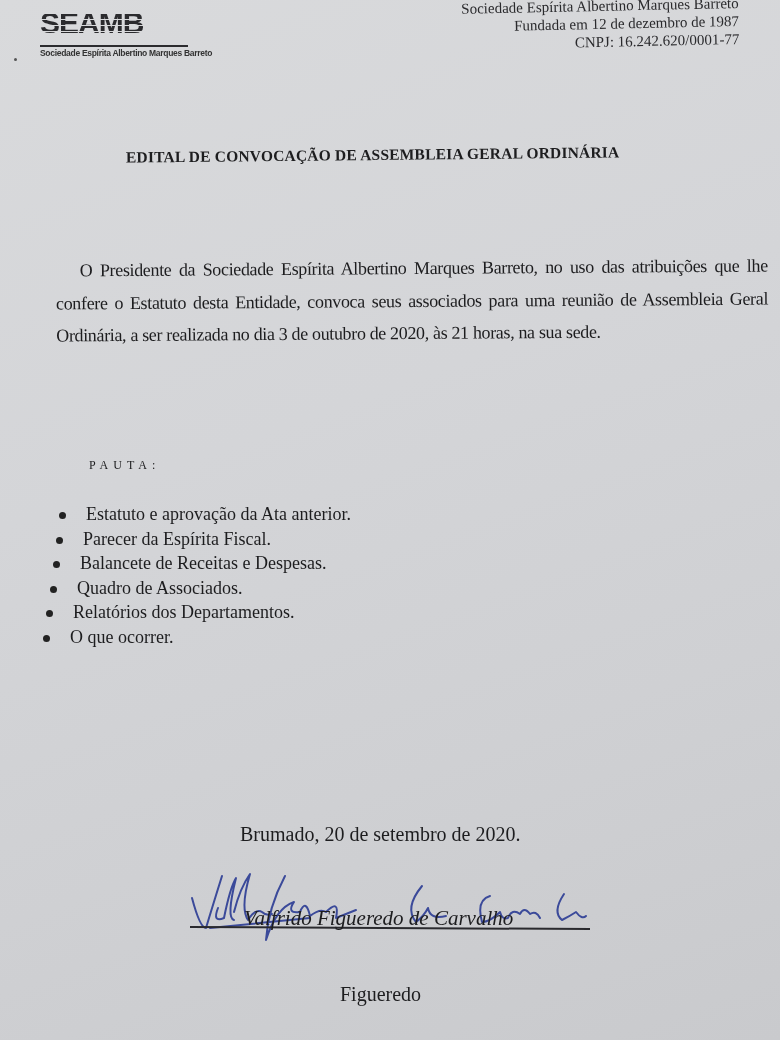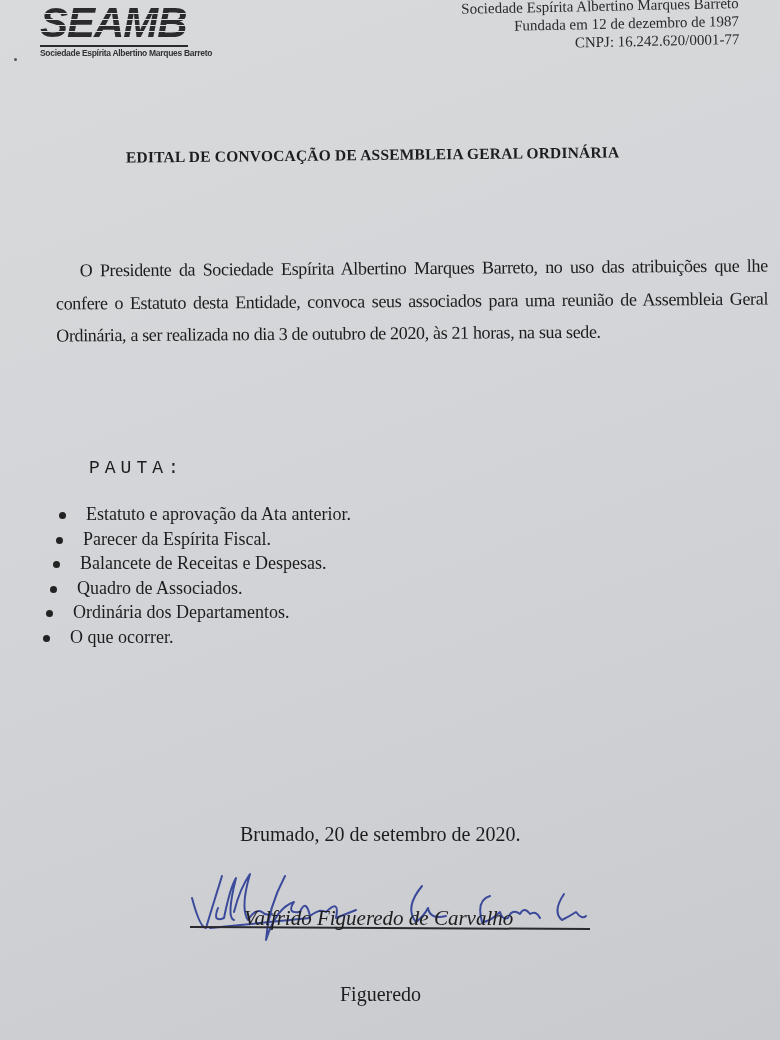--- a/index.html
+++ b/index.html
@@ -8,21 +8,21 @@
     background: linear-gradient(160deg, #d9dadc 0%, #d4d5d8 40%, #cfd0d3 70%, #c9cacd 100%);
     font-family: "Liberation Serif", "DejaVu Serif", serif;
     color:#1d1d1f;
   }
   .abs { position:absolute; }
   .logo {
     left:40px; top:2px; width:150px;
   }
   .logo-mark {
     font-family: "Liberation Sans", "DejaVu Sans", sans-serif;
-    font-weight:700; font-style:italic; font-size:42px; letter-spacing:-1px;
+    font-weight:700; font-size:30px; letter-spacing:-1px;
     color:#2b2b2e; line-height:42px;
     background: repeating-linear-gradient(180deg, #2b2b2e 0 5px, #d9dadc 5px 6px);
     -webkit-background-clip:text; background-clip:text;
     -webkit-text-fill-color: transparent;
   }
   .logo-rule { height:2px; background:#2b2b2e; margin-top:1px; width:148px; }
   .logo-sub {
     font-family: "Liberation Sans", "DejaVu Sans", sans-serif;
     font-weight:700; font-size:8.5px; color:#333; letter-spacing:-0.3px;
     white-space:nowrap; margin-top:1px;
@@ -35,21 +35,21 @@
     left:126px; top:146px; font-weight:700; font-size:15.5px; letter-spacing:0.2px;
     white-space:nowrap; transform: rotate(-0.6deg);
   }
   .para {
     left:56px; top:252px; width:712px; font-size:18px; line-height:32.5px;
     text-align:justify; text-indent:24px;
     font-family: "Liberation Sans Narrow", "Liberation Serif", serif;
     letter-spacing:-0.35px; transform: rotate(-0.4deg);
   }
   .pauta {
-    left:89px; top:458px; font-size:18px; letter-spacing:5px;font-family:Liberation Mono, monospace;
+    left:89px; top:458px; font-size:12px; letter-spacing:5px;
   }
   .agenda { left:40px; top:502px; font-size:18px; line-height:24.5px; margin:0; padding:0; list-style:none; }
   .agenda li { position:relative; white-space:nowrap; }
   .agenda .dot { display:inline-block; width:7px; height:7px; border-radius:50%; background:#222; vertical-align:middle; margin-right:20px; }
   .signoff { left:240px; top:823px; font-size:20px; white-space:nowrap; }
   .signature { left:190px; top:868px; }
   .sig-line { left:190px; top:927px; width:400px; height:2px; background:#2a2a2e; transform: rotate(0.3deg); }
   .signer { left:244px; top:906px; font-size:21px; font-style:italic; white-space:nowrap; }
   .role { left:340px; top:983px; font-size:20px; white-space:nowrap; }
   .speck { left:14px; top:58px; width:3px; height:3px; background:#555; border-radius:50%; }
@@ -75,21 +75,21 @@
 
 <div class="abs para">O Presidente da Sociedade Espírita Albertino Marques Barreto, no uso das atribuições que lhe confere o Estatuto desta Entidade, convoca seus associados para uma reunião de Assembleia Geral Ordinária, a ser realizada no dia 3 de outubro de 2020, às 21 horas, na sua sede.</div>
 
 <div class="abs pauta">PAUTA:</div>
 
 <ul class="abs agenda">
   <li style="left:19px"><span class="dot"></span><span>Estatuto e aprovação da Ata anterior.</span></li>
   <li style="left:16px"><span class="dot"></span><span>Parecer da Espírita Fiscal.</span></li>
   <li style="left:13px"><span class="dot"></span><span>Balancete de Receitas e Despesas.</span></li>
   <li style="left:10px"><span class="dot"></span><span>Quadro de Associados.</span></li>
-  <li style="left:6px"><span class="dot"></span><span>Ordinária dos Departamentos.</span></li>
+  <li style="left:6px"><span class="dot"></span><span>Relatórios dos Departamentos.</span></li>
   <li style="left:3px"><span class="dot"></span><span>O que ocorrer.</span></li>
 </ul>
 
 <div class="abs signoff">Brumado, 20 de setembro de 2020.</div>
 
 <svg class="abs signature" width="410" height="80" viewBox="0 0 410 80">
   <g fill="none" stroke="#3b4a9a" stroke-width="2" stroke-linecap="round" stroke-linejoin="round">
     <path d="M2 30 Q10 60 16 60 Q22 40 32 8"></path>
     <path d="M28 40 Q22 55 34 50 Q40 20 46 10 Q36 50 44 52"></path>
     <path d="M44 44 Q50 20 60 6 Q50 40 58 52 Q66 40 72 44 Q76 48 82 46"></path>

